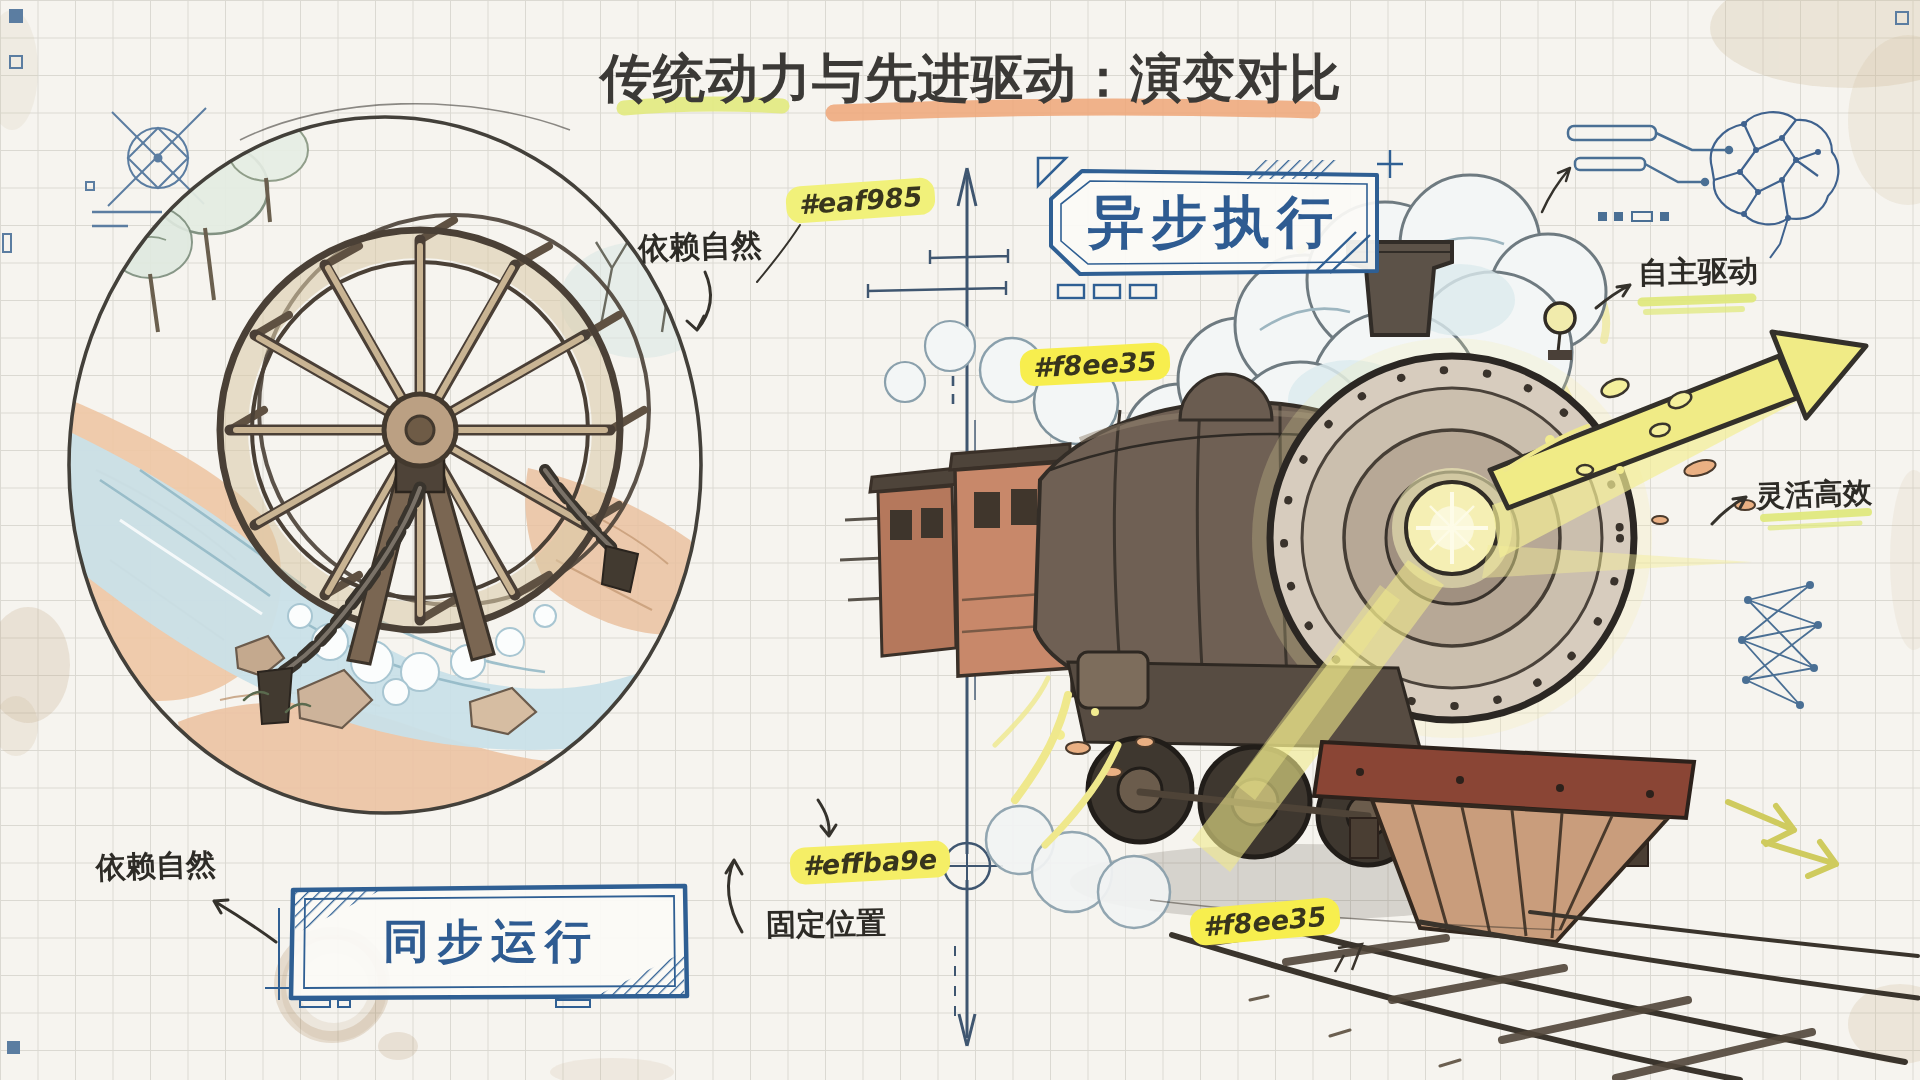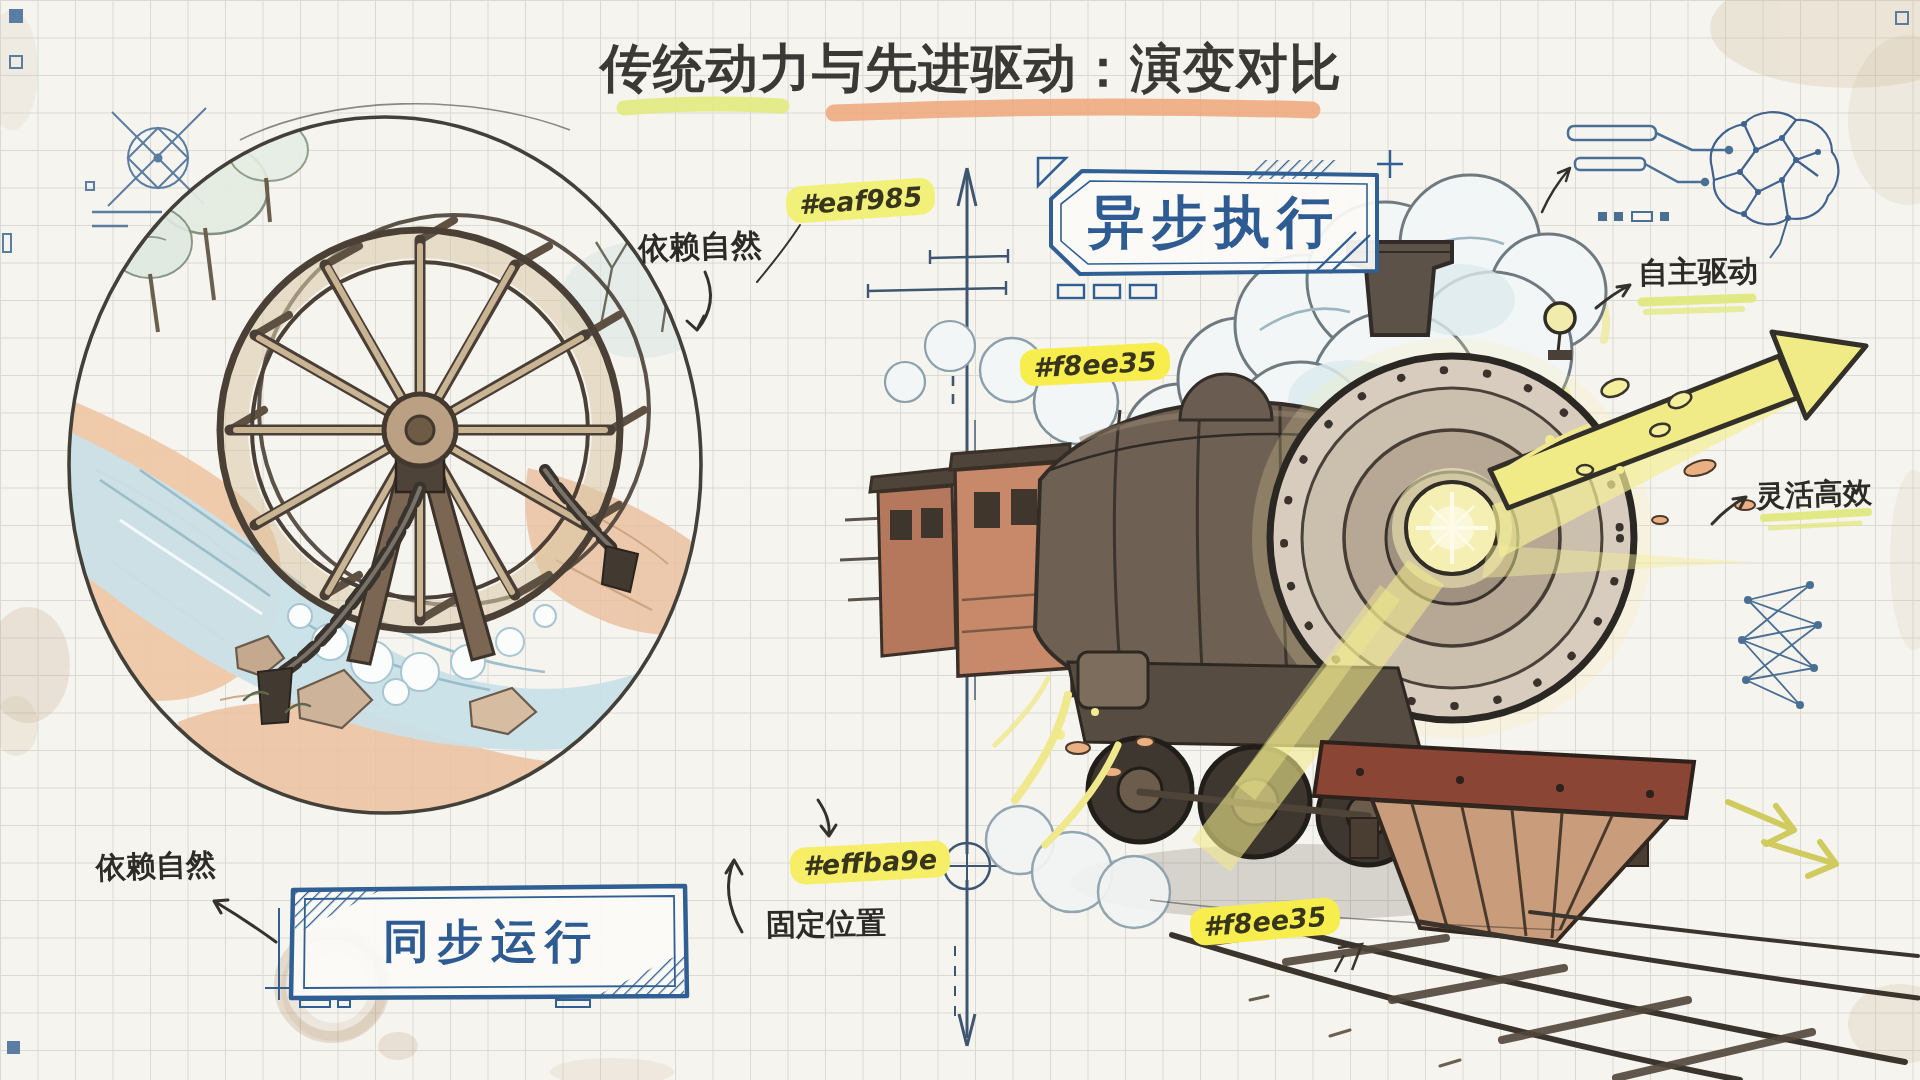--- a/index.html
+++ b/index.html
@@ -13,21 +13,21 @@
     font-family:"DejaVu Sans",sans-serif;
   }
   #art{position:absolute;left:0;top:0;width:1920px;height:1080px;}
   .lbl{position:absolute;color:#2d2b26;white-space:nowrap;}
   .hand{font-weight:600;}
   .hex{
     font-style:italic;font-weight:bold;font-size:27px;color:#38351d;
     padding:3px 13px;border-radius:15px;line-height:1.15;
   }
   .title{
-    left:600px;top:34px;width:730px;text-align:left;
+    left:600px;top:44px;width:730px;text-align:left;
     font-family:"Liberation Sans",sans-serif;
     font-size:52px;font-weight:bold;color:#3b3936;letter-spacing:1px;
   }
   .banner-text{
     position:absolute;text-align:center;
     font-family:"Liberation Sans",sans-serif;
     font-weight:bold;color:#2e5b91;
   }
   .sync-text{left:297px;top:888px;width:388px;height:108px;line-height:106px;font-size:46px;letter-spacing:8px;}
   .async-text{left:1053px;top:172px;width:322px;height:102px;line-height:100px;font-size:56px;letter-spacing:7px;font-family:Liberation Serif, serif;}

